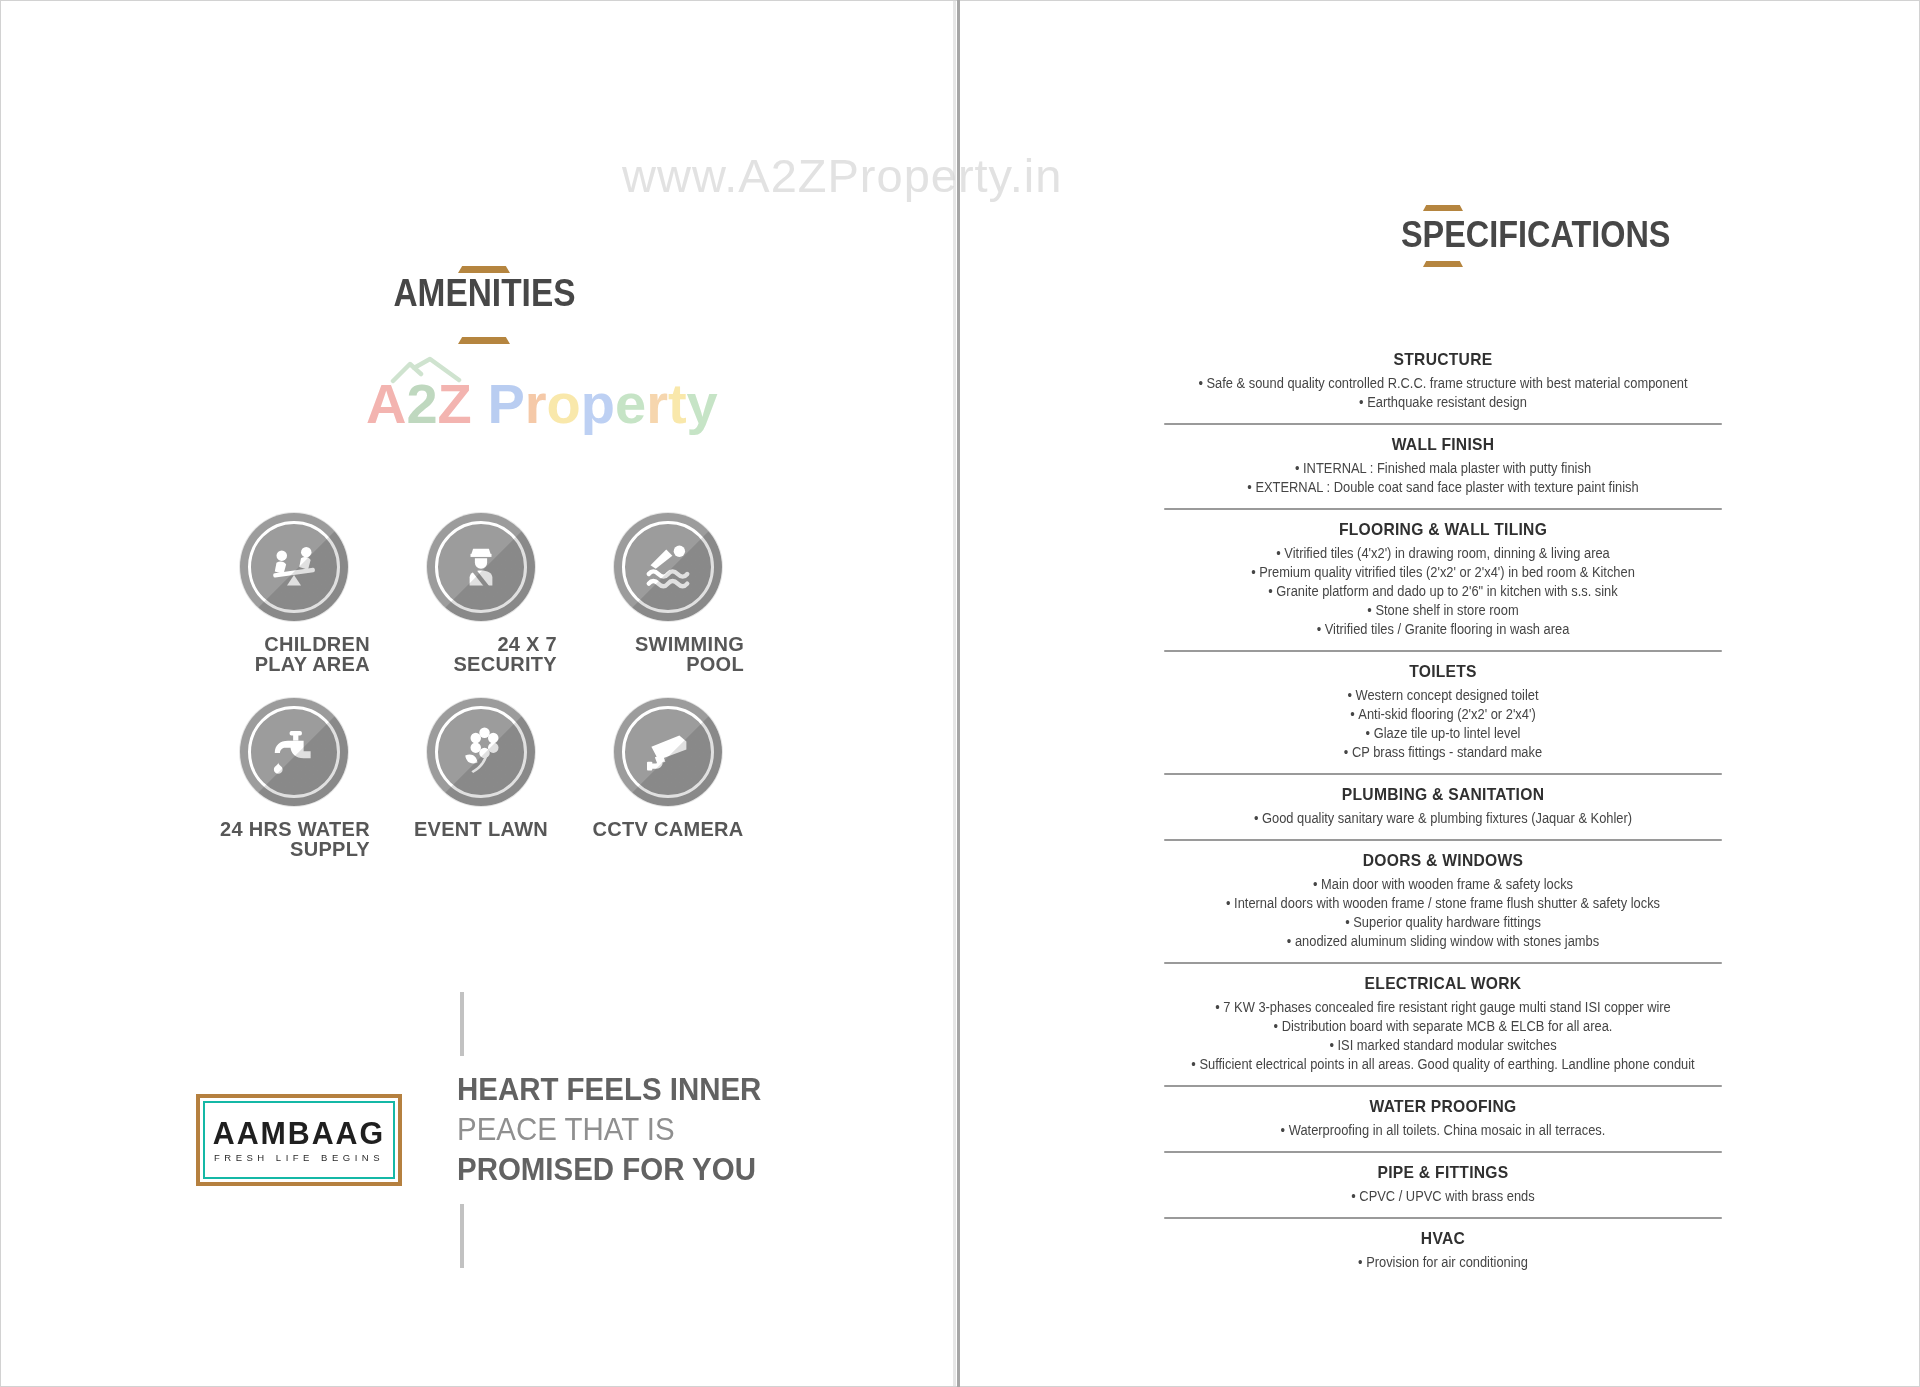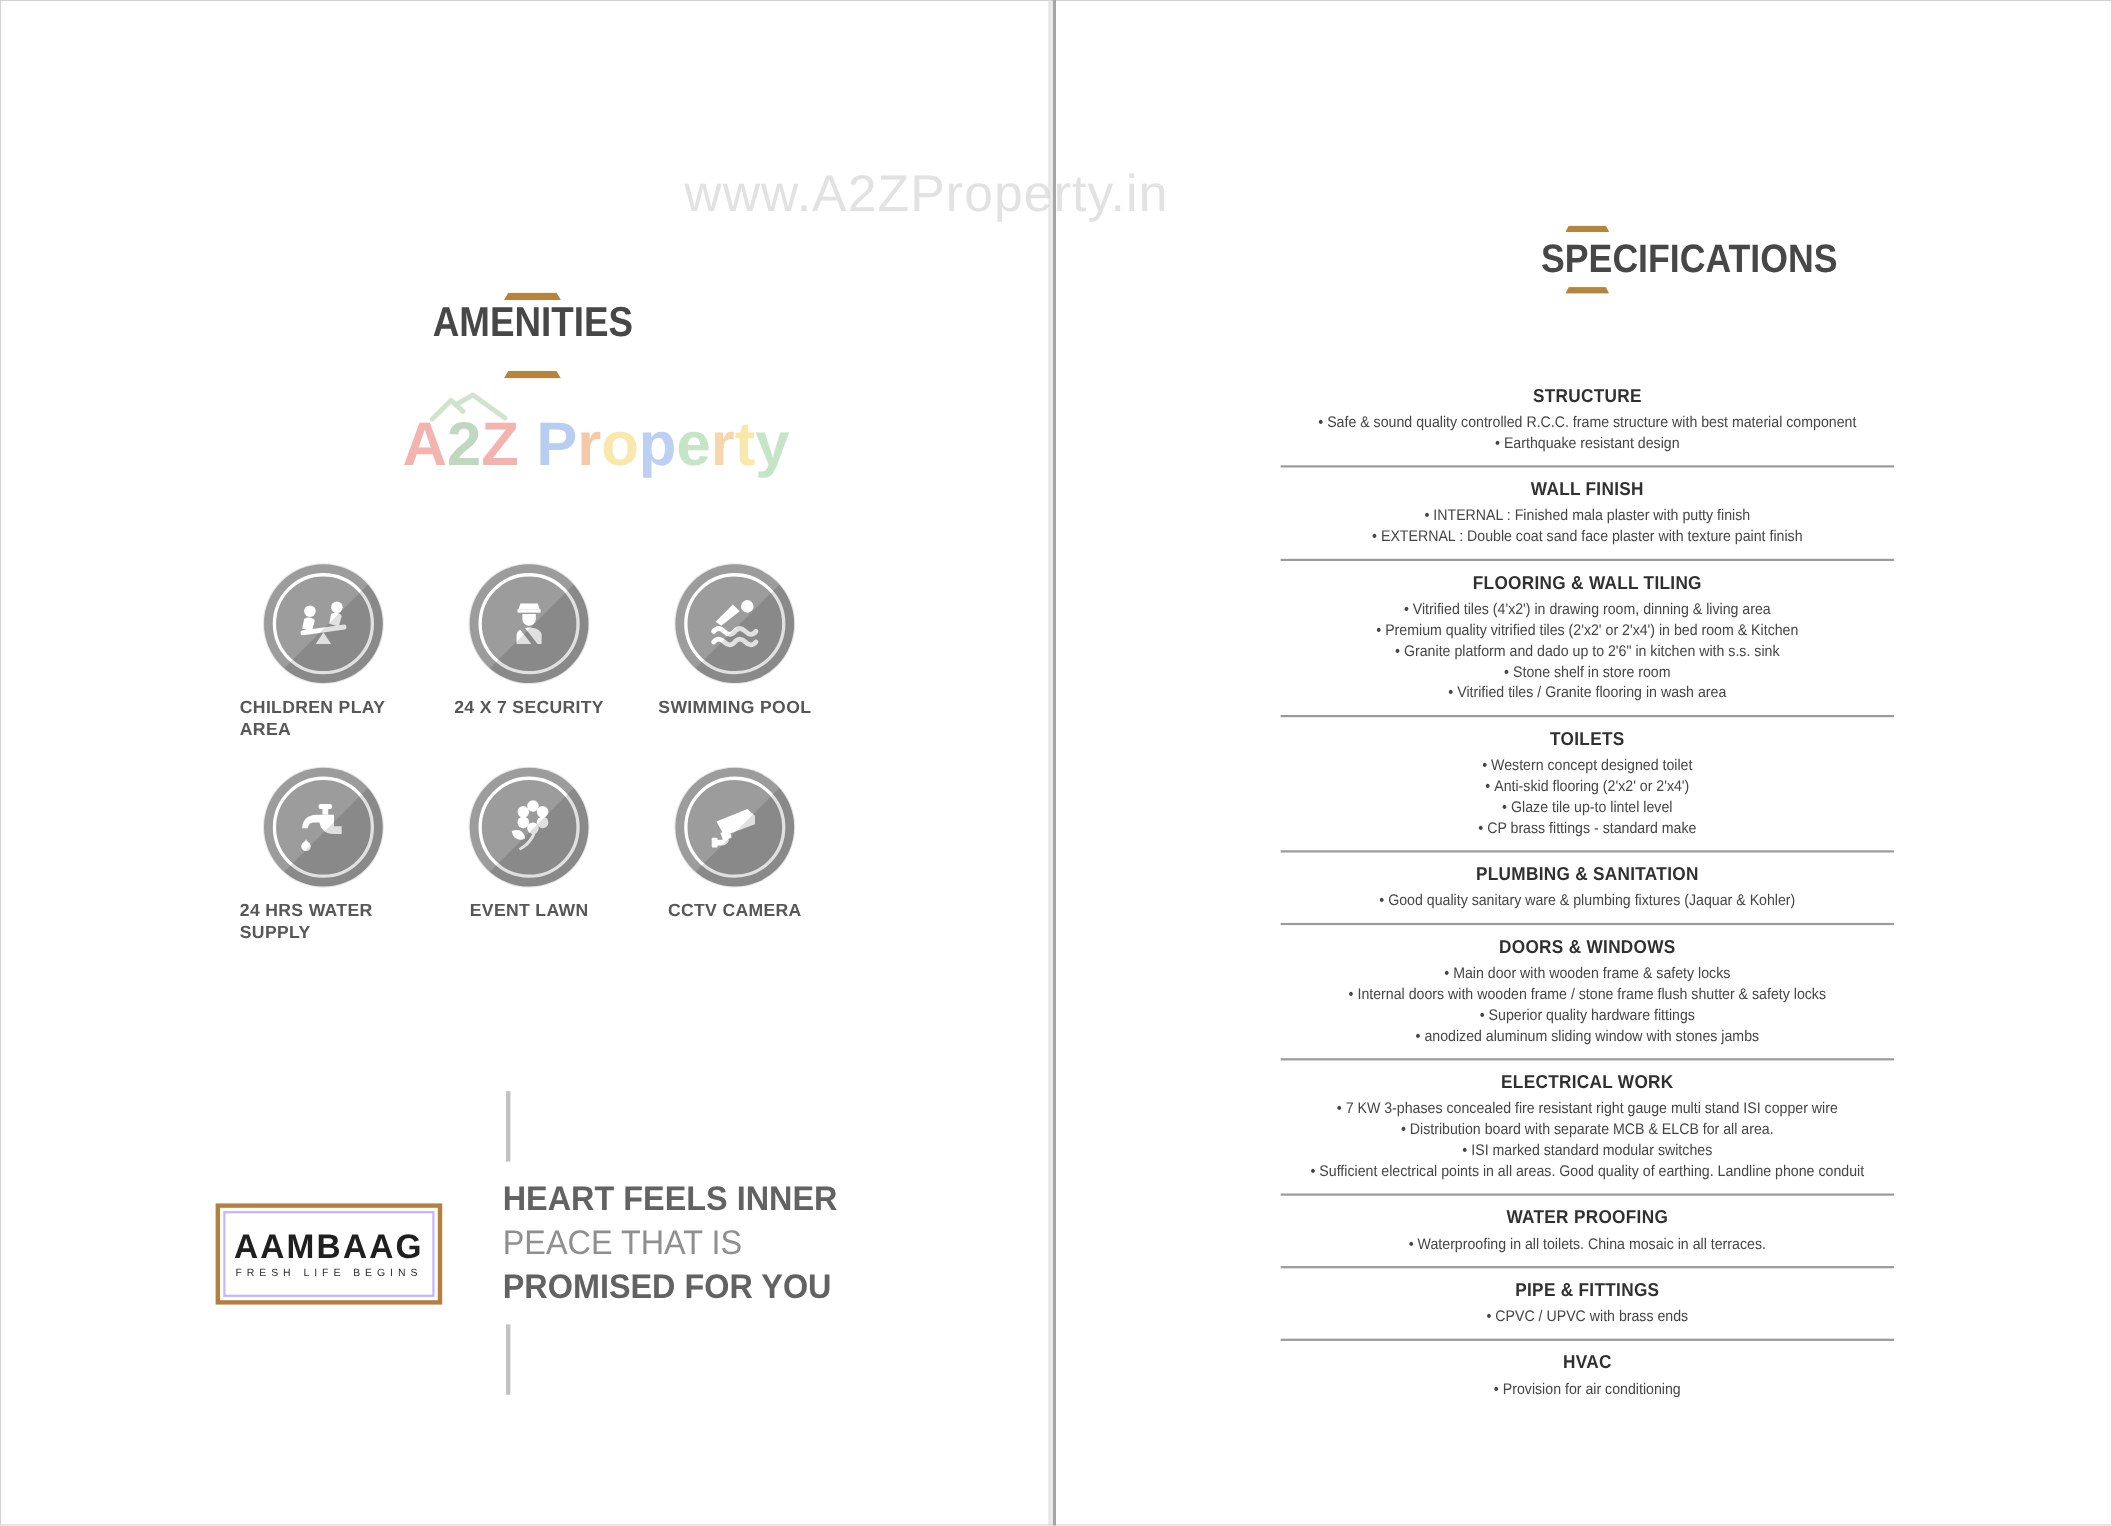--- a/index.html
+++ b/index.html
@@ -67,32 +67,32 @@
     border-radius:50%; background:#9c9c9c; border:3px solid #ffffff;
     display:flex; align-items:center; justify-content:center;
   }
   .circle::after {
     content:""; position:absolute; inset:0; border-radius:50%;
     background:linear-gradient(135deg, rgba(0,0,0,0) 52%, rgba(0,0,0,.12) 52.5%);
   }
   .icon-glyph { display:flex; }
   .icon-glyph svg { width:56px; height:56px; }
   .amenity-label {
-    margin-top:13px; max-width:152px; text-align:left;
-    font-size:16px; font-weight:bold; color:#575757; line-height:20px;
+    margin-top:13px; max-width:152px; text-align:right;
+    font-size:20px; font-weight:bold; color:#575757; line-height:20px;
     letter-spacing:.3px;
   }
 
   
   .brand-box {
     position:absolute; left:196px; top:1094px; width:206px; height:92px;
     border:4px solid #b5803f; background:#fff; padding:3px; z-index:2;
   }
   .brand-inner {
-    width:100%; height:100%; border:2px solid #c4b5fd;
+    width:100%; height:100%; border:2px solid #14b8a6;
     display:flex; flex-direction:column; align-items:center; justify-content:center;
   }
   .brand-name {
     font-size:31px; font-weight:bold; color:#1f1f1f; letter-spacing:2px;
     line-height:1; transform:scaleX(.98);
   }
   .brand-tagline {
     margin-top:4px; font-size:9.5px; font-weight:normal; color:#2b2b2b;
     letter-spacing:4.5px; line-height:1;
   }

